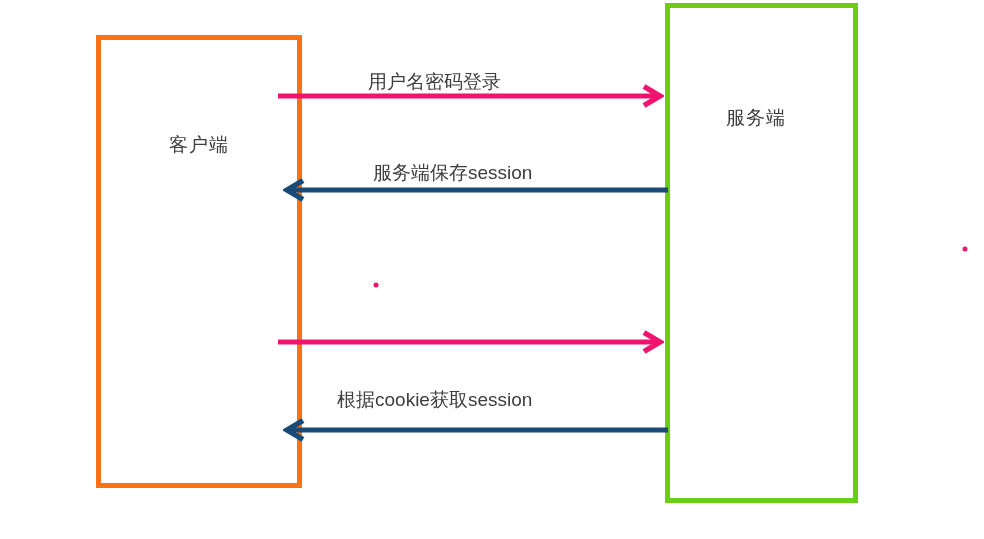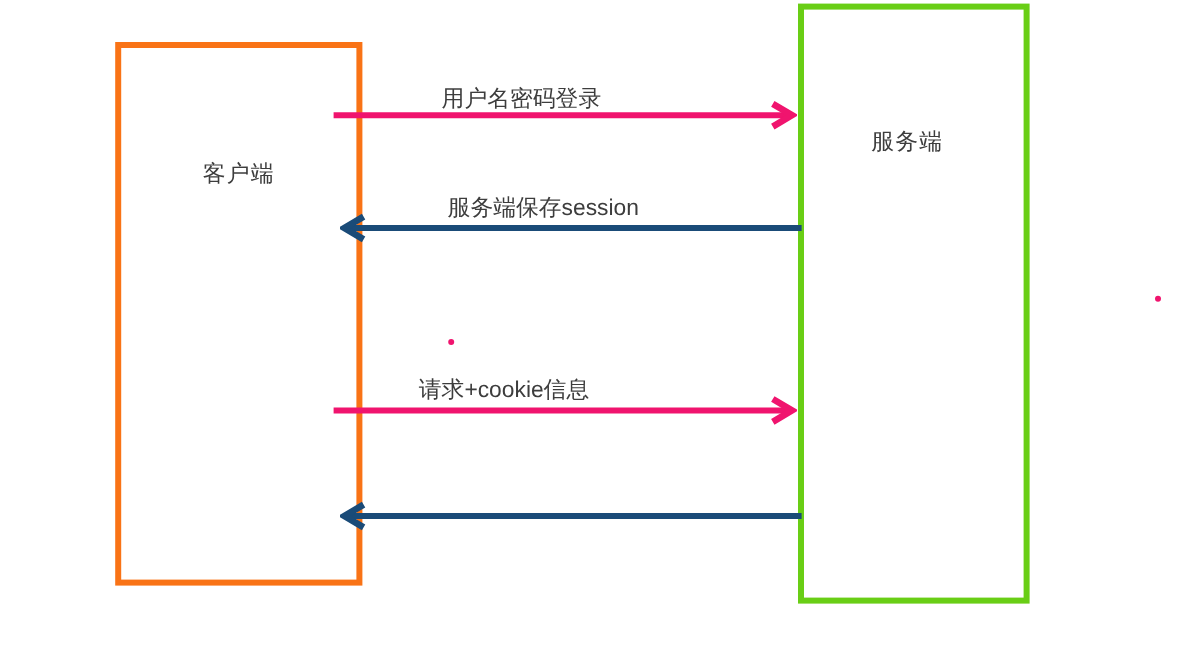--- a/index.html
+++ b/index.html
@@ -92,15 +92,15 @@
     <line x1="278" y1="342" x2="660" y2="342" stroke-width="5" marker-end="url(#head-pink)" stroke="#F0146E"></line>
 
     <line x1="668" y1="430" x2="287" y2="430" stroke-width="5" marker-end="url(#head-blue)" stroke="#1A4B78"></line>
 
     <circle cx="376" cy="285" r="2.5" fill="#F0146E"></circle>
     <circle cx="965" cy="249" r="2.5" fill="#F0146E"></circle>
   </svg>
 
   <div class="flow-label l1">用户名密码登录</div>
   <div class="flow-label l2">服务端保存session</div>
-  <div class="flow-label l4">请求+cookie信息</div>
+  <div class="flow-label l5">根据cookie获取session</div>
 
 </div>
 
 </body></html>

